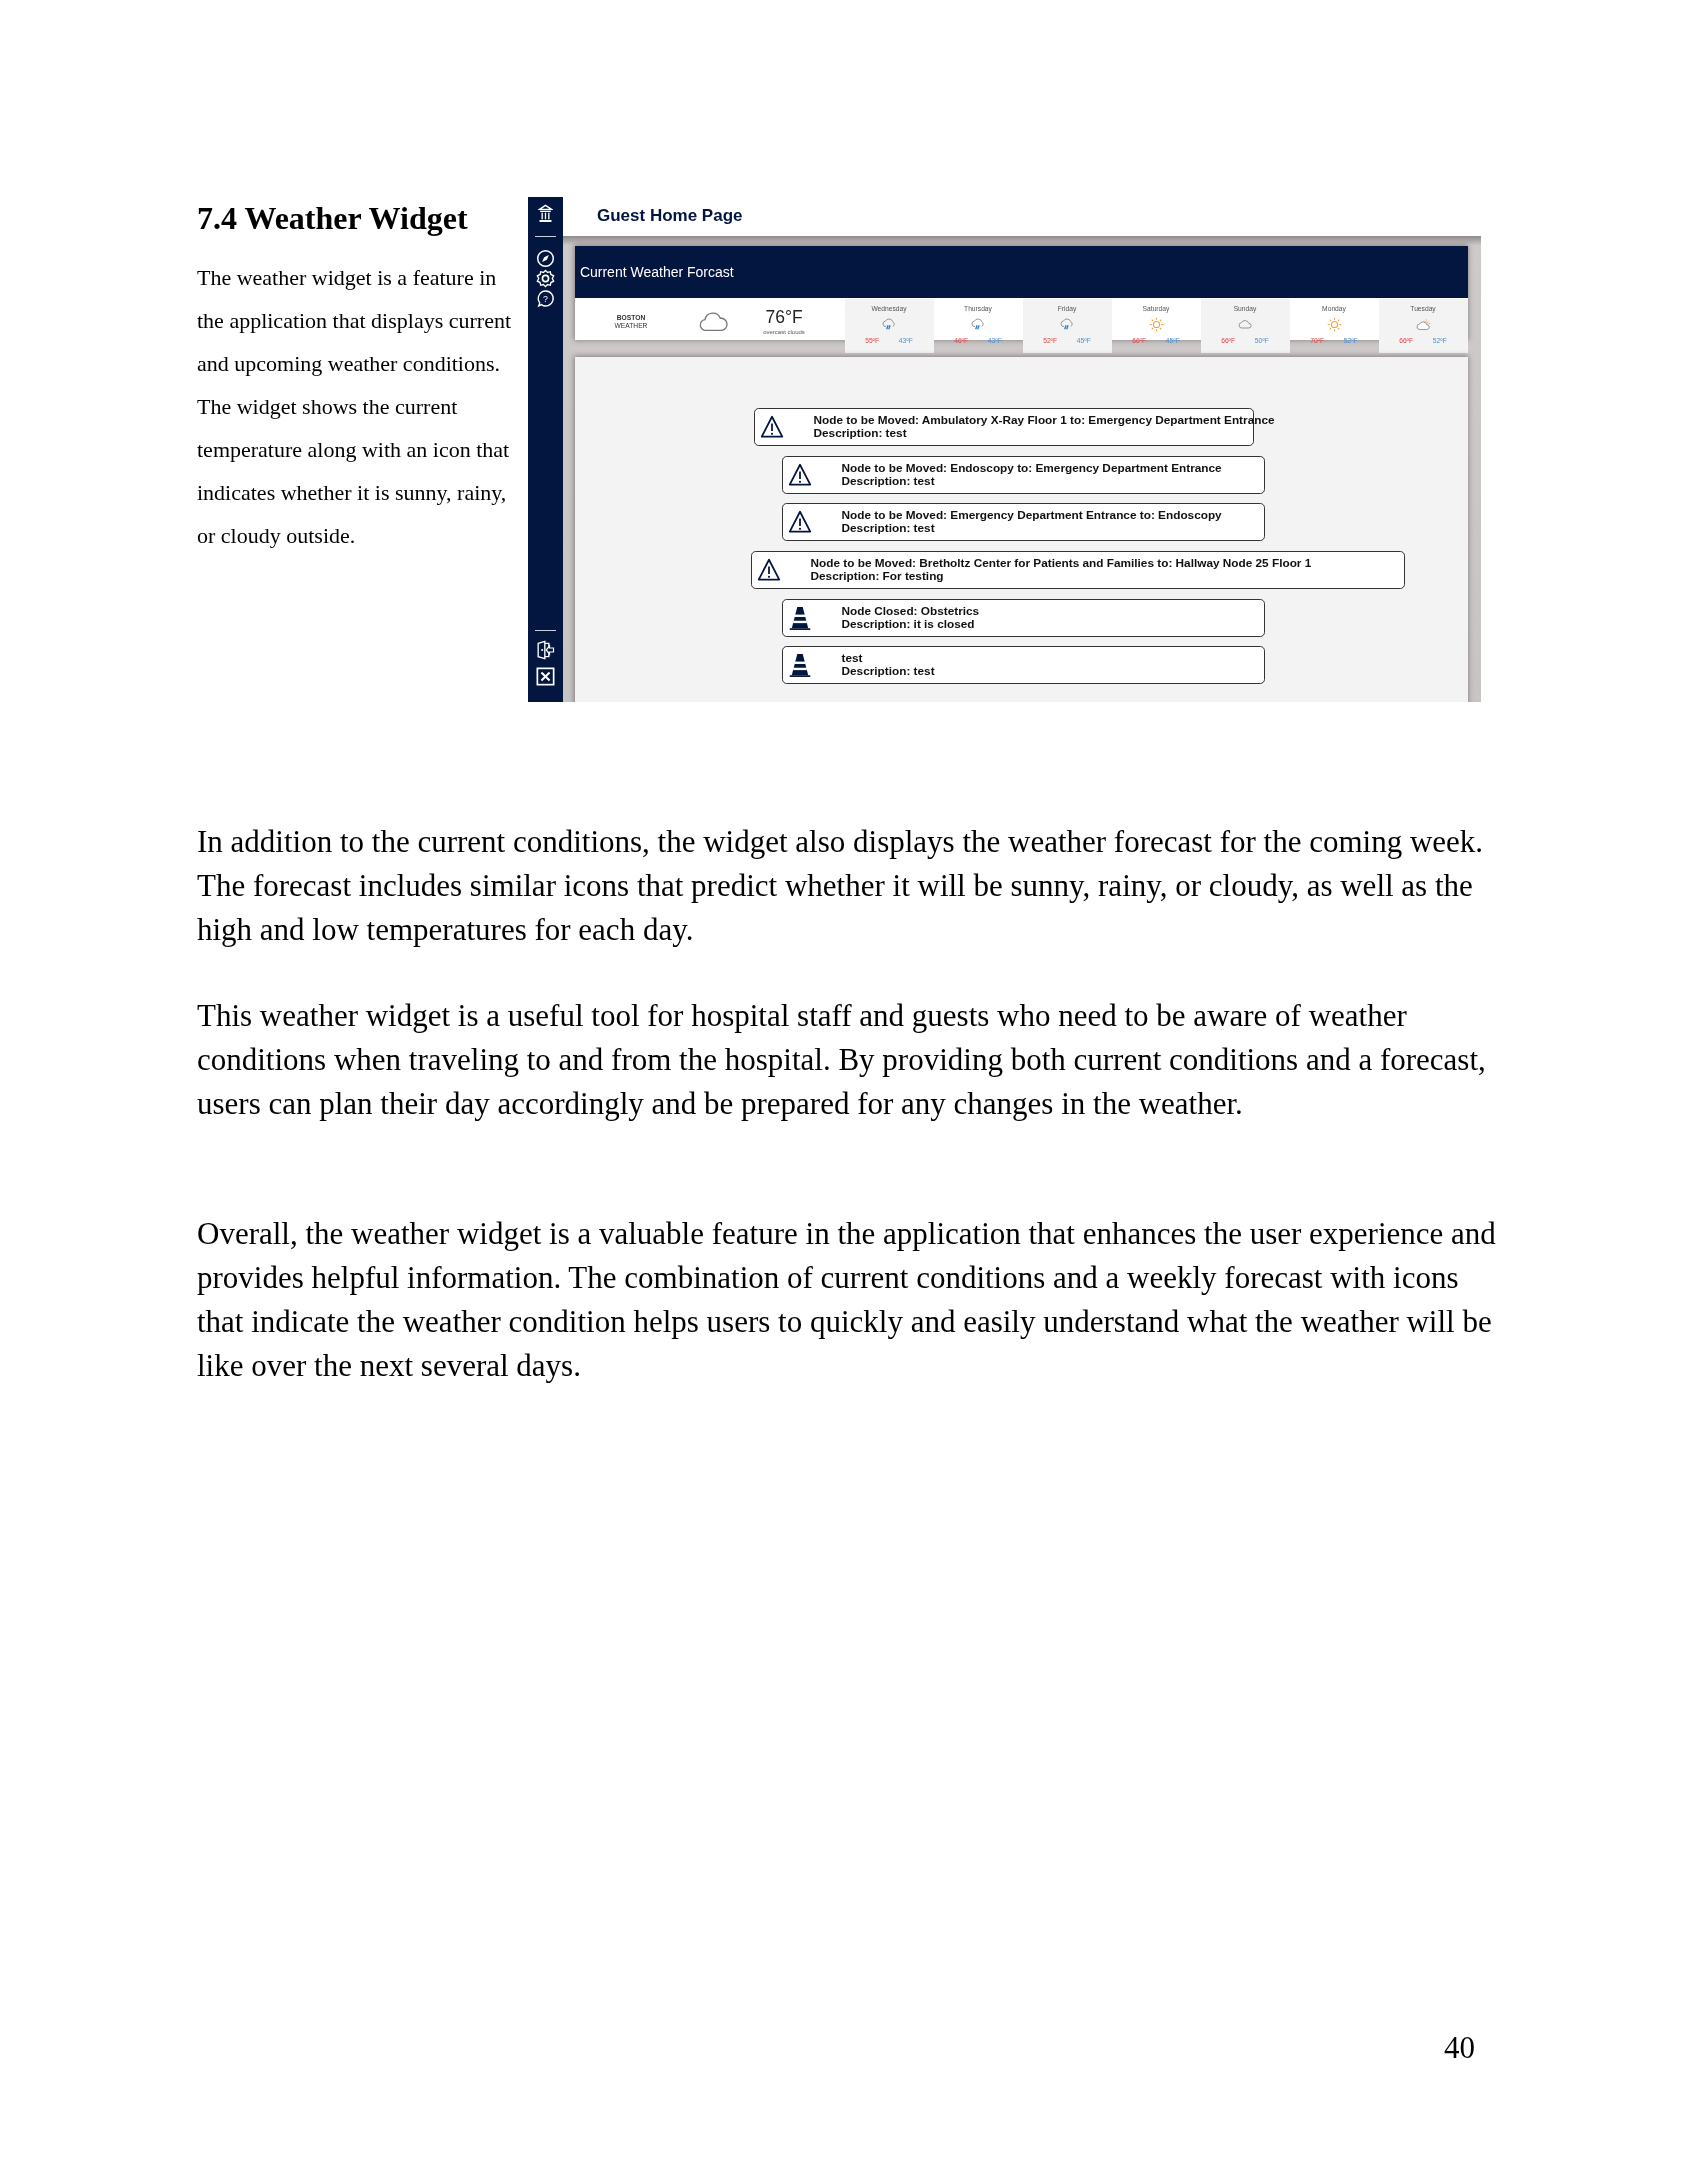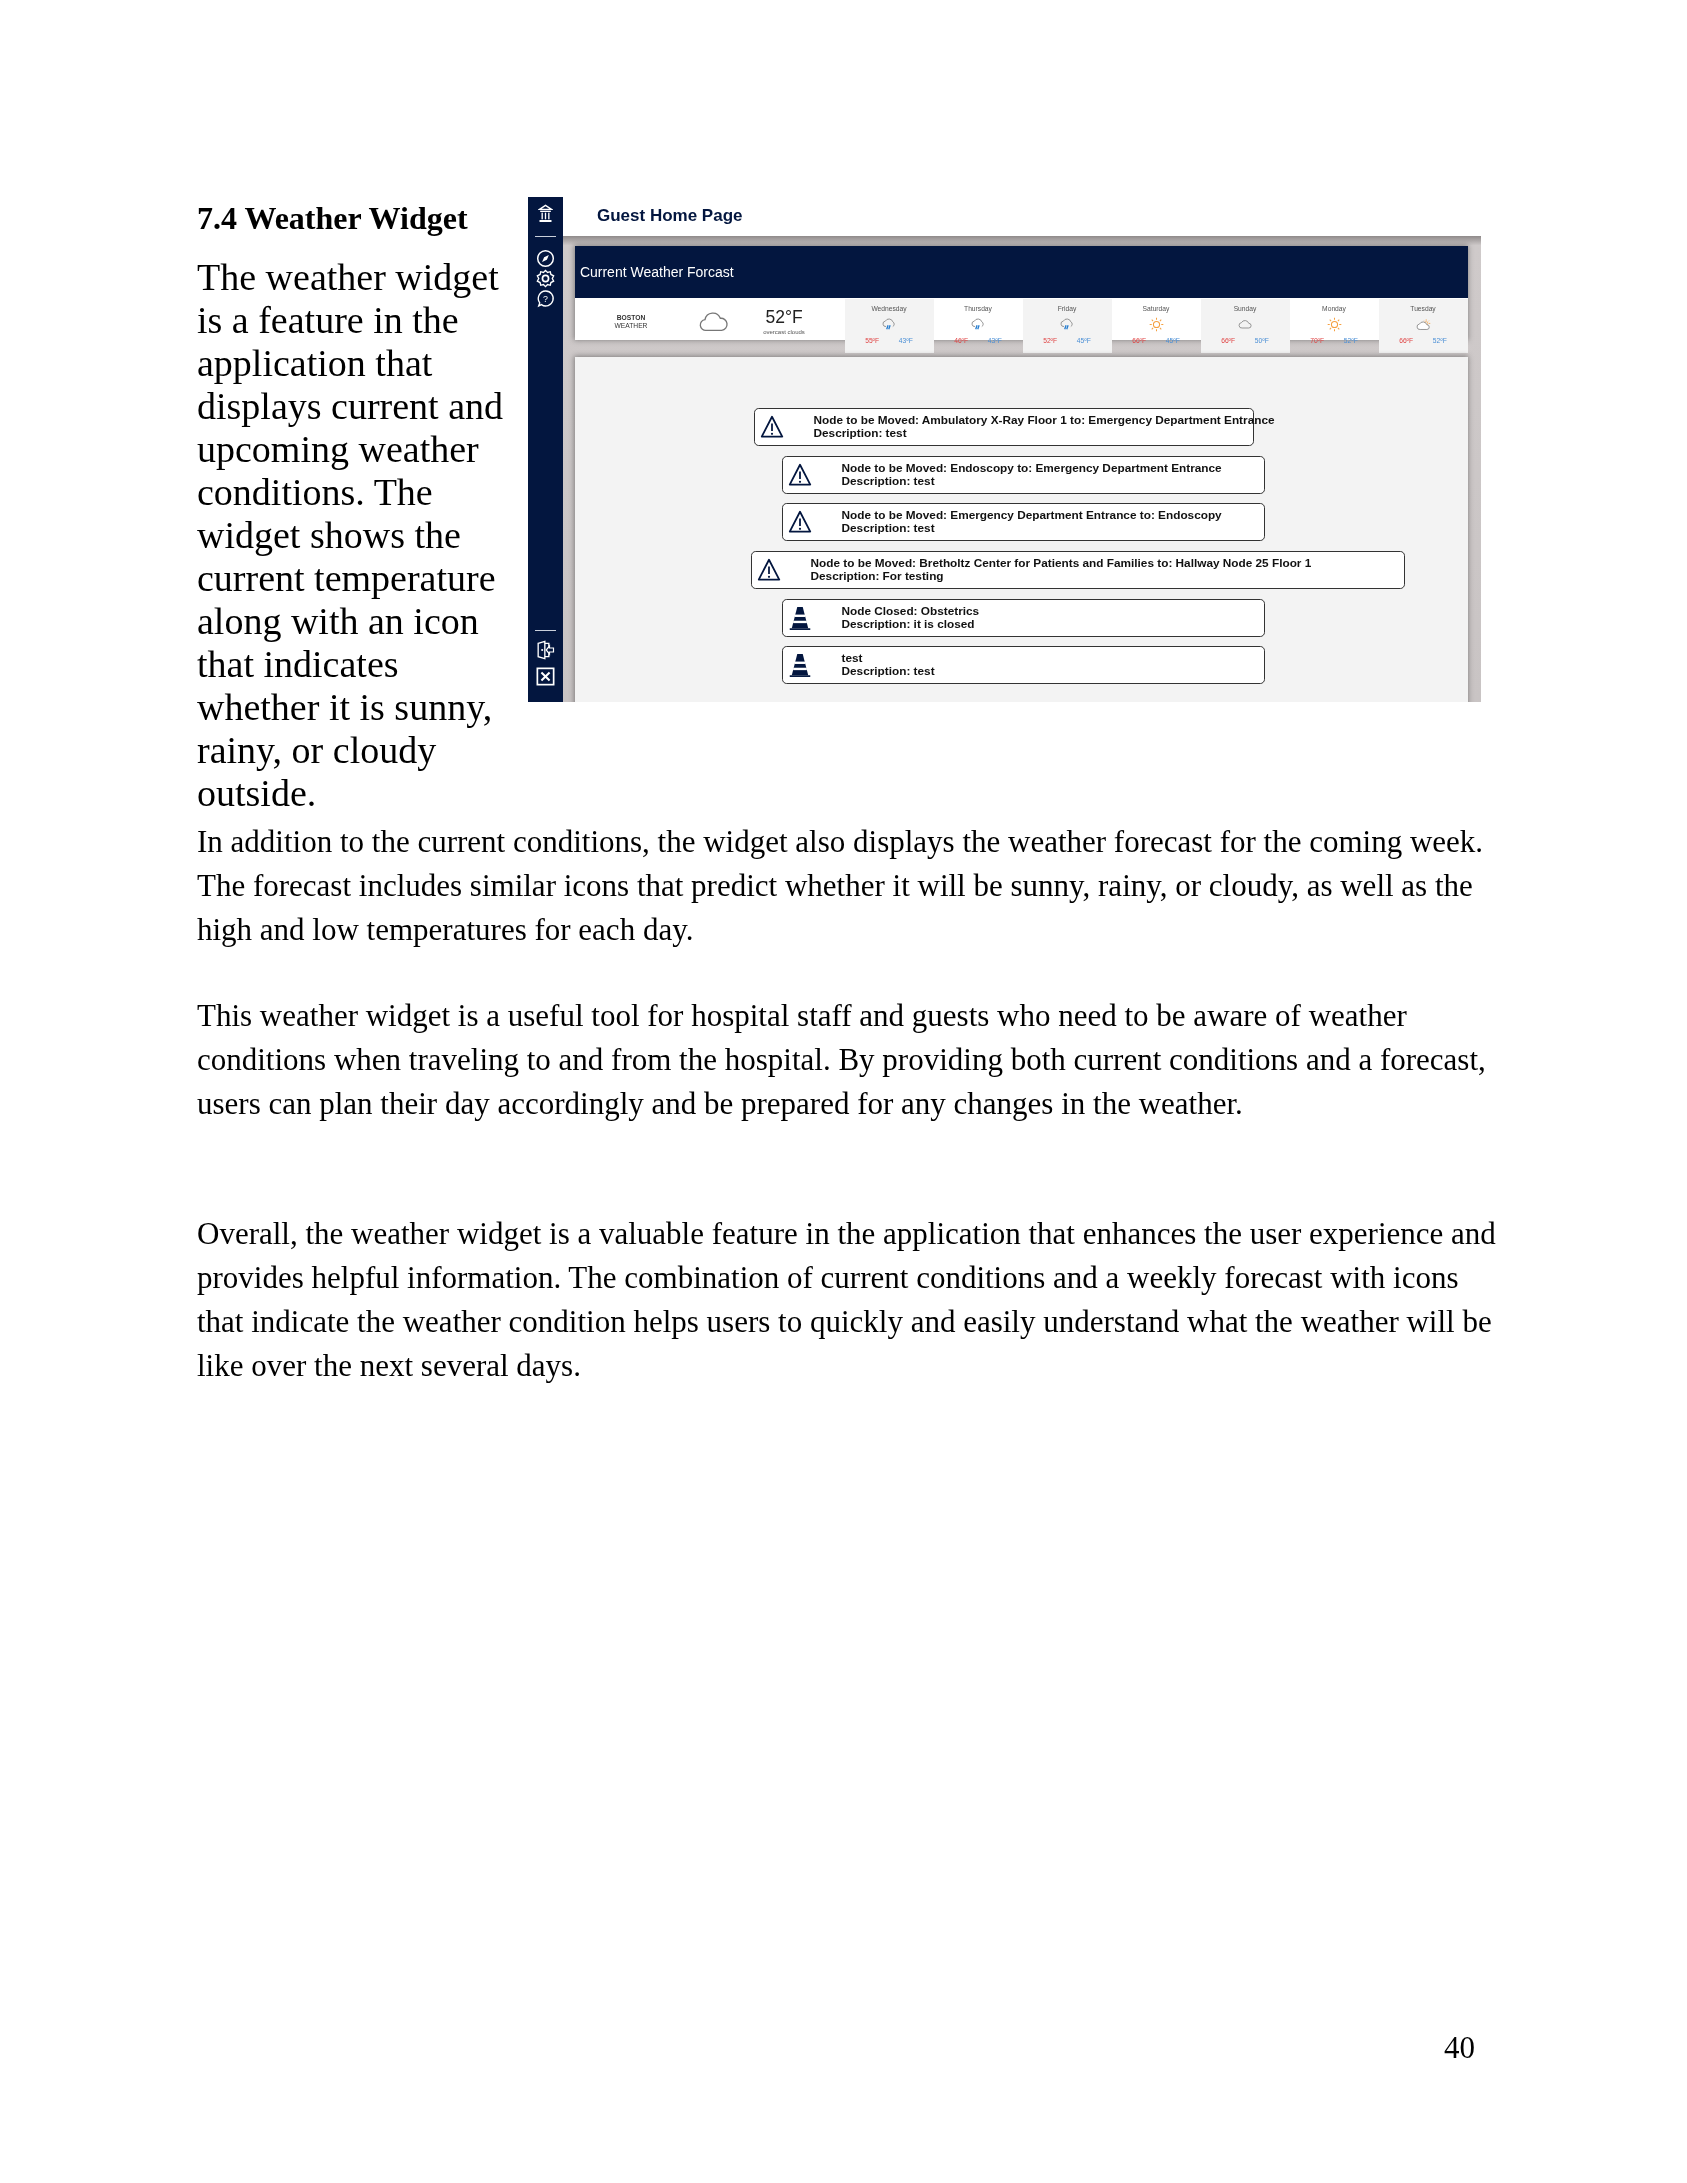--- a/index.html
+++ b/index.html
@@ -1,18 +1,18 @@
 <!DOCTYPE html>
 <html style="font-size:10.8px"><head>
 <meta charset="utf-8">
 <style>
   html, body { margin: 0; padding: 0; }
   body { width: 1687px; height: 2183px; background: #ffffff; position: relative; overflow: hidden; font-family: "Liberation Serif", serif; color: #000; }
   .heading { position: absolute; left: 197px; top: 197px; font-size: 32px; font-weight: bold; line-height: 43px; margin: 0; }
-  .side-text { position: absolute; left: 197px; top: 256px; width: 317px; font-size: 38px; line-height: 43px; margin: 0; }
+  .side-text { position: absolute; left: 197px; top: 256px; width: 317px; font-size: 22px; line-height: 43px; margin: 0; }
   .para { position: absolute; left: 197px; width: 1303px; font-size: 31px; line-height: 44px; margin: 0; }
   .p1 { top: 820px; }
   .p2 { top: 994px; }
   .p3 { top: 1212px; }
   .page-num { position: absolute; left: 1444px; top: 2028px; font-size: 31px; line-height: 40px; }
 
   
   .app { position: absolute; left: 528px; top: 197px; width: 953px; height: 505px; background: #ffffff; overflow: hidden; font-family: "Liberation Sans", sans-serif; }
   .sidebar { position: absolute; left: 0; top: 0; width: 35px; height: 505px; background: #03163f; }
   .sb-icon { position: absolute; left: 6.7px; width: 21.6px; height: 21.6px; display: flex; align-items: center; justify-content: center; }
@@ -114,21 +114,21 @@
       <div class="weather-body">
         <div class="city">
           <b>BOSTON</b>
           <span>WEATHER</span>
         </div>
         <div class="cur-icon">
           <svg width="30" height="24" viewBox="0 0 44 36">
               <path d="M12 32 a8 8 0 0 1 -2 -16 a12 12 0 0 1 23 -2 a9 9 0 0 1 2 18 Z" fill="none" stroke="#777" stroke-width="2"></path>
             </svg>
         </div>
-        <div class="cur-temp">52°F</div>
+        <div class="cur-temp">76°F</div>
         <div class="cur-desc">overcast clouds</div>
 
         <div class="days">
           <div class="day shade">
             <div class="day-name">Wednesday</div>
             <div class="day-icon">
                 <svg width="13.5" height="15" viewBox="0 0 20 22">
                   <path d="M6 14 a4 4 0 0 1 -1 -8 a6 6 0 0 1 11 1 a4 4 0 0 1 0 7" fill="none" stroke="#888" stroke-width="1.3"></path>
                   <path d="M9 12 L7 18 M12 12 L10 18" stroke="#2a7fd0" stroke-width="2"></path>
                 </svg>

